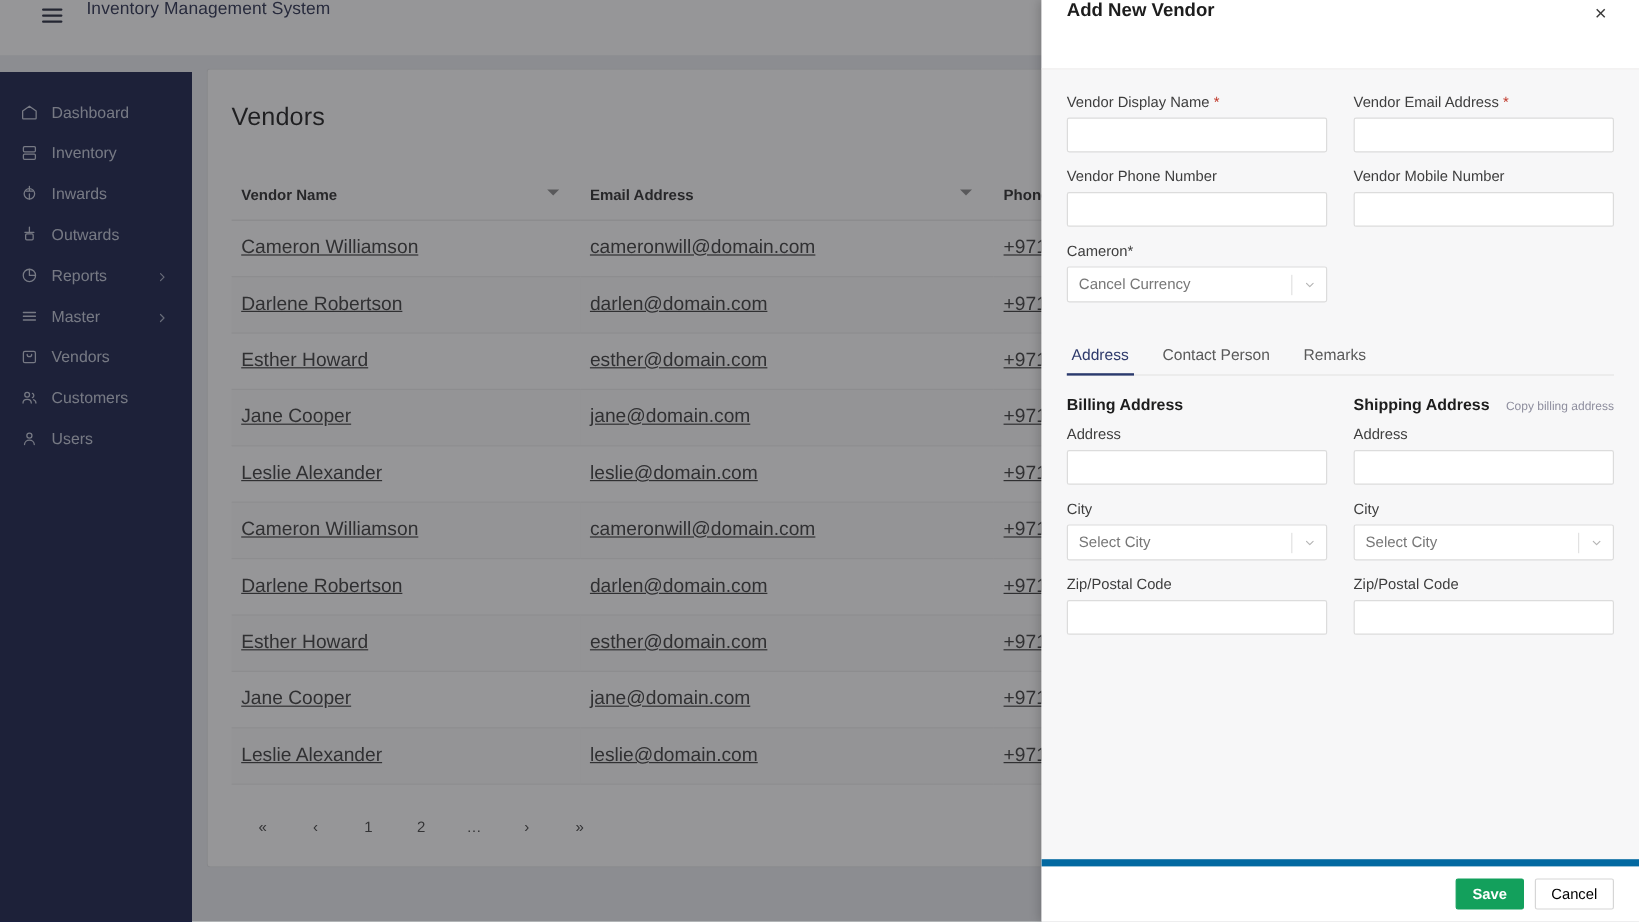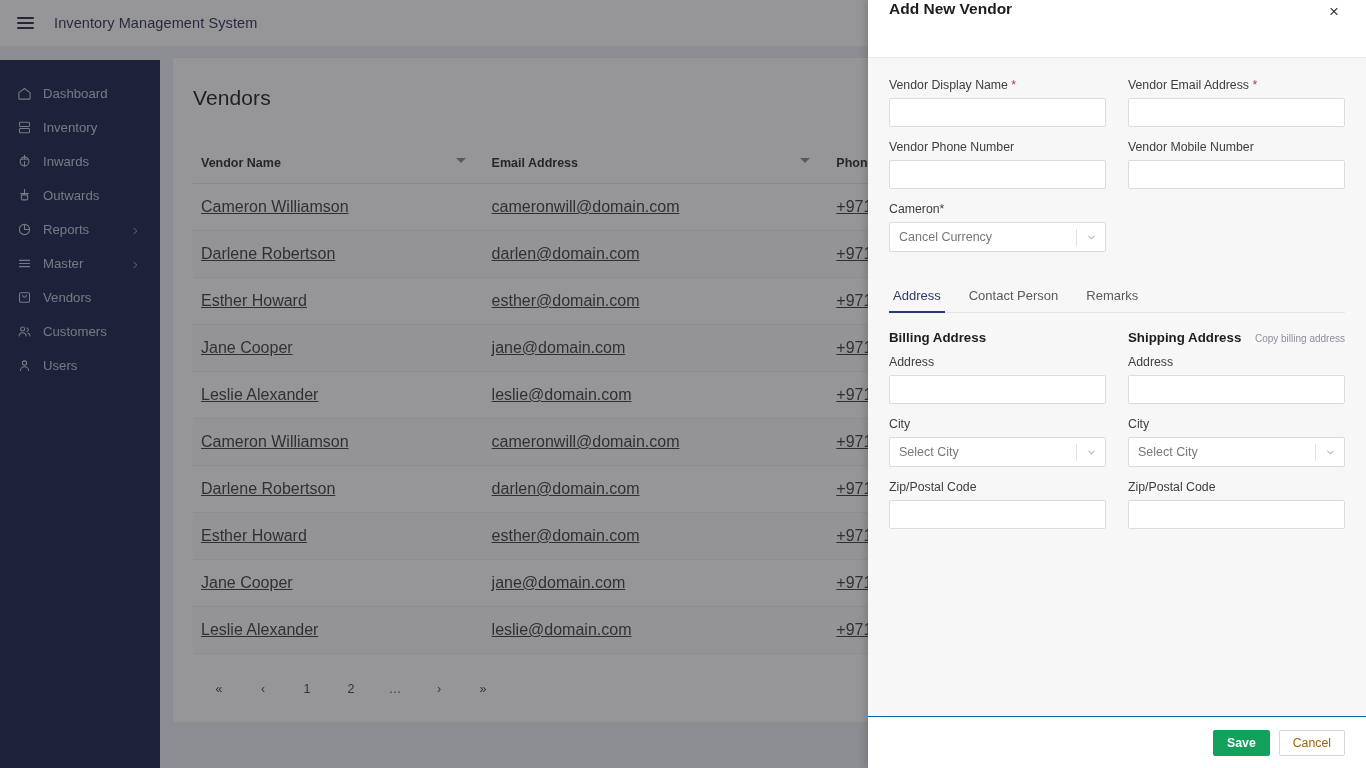--- a/index.html
+++ b/index.html
@@ -13,22 +13,22 @@
   
   #app-root {
     position: absolute; inset: 0;
     background: #eceef1;
   }
 
   
   #topbar {
     position: absolute; left: 0; top: 0; width: 1366px; height: 46px;
     background: #ffffff;
-    display: flex; align-items: center;
-    padding-left: 12px;
+    display: flex; align-items: flex-start;
+    padding-left: 30px;
     z-index: 2;
   }
   #hamburger {
     width: 26px; height: 26px;
     display: flex; flex-direction: column; justify-content: center;
     align-items: center; gap: 3px;
     cursor: pointer;
   }
   #hamburger span { display:block; width: 17px; height: 1.8px; background: #252a3d; border-radius: 1px; }
   .app-title {
@@ -230,36 +230,36 @@
     margin-top: 17px; margin-bottom: 10px;
   }
   .addr-title { font-size: 13.3px; font-weight: bold; color: #1d1d1d; }
   #copy-billing {
     font-size: 10px; color: #8e8e9e; cursor: pointer; white-space: nowrap;
   }
 
   #modal-footer {
     flex: 0 0 52px; height: 52px;
     background: #ffffff;
-    border-top: 1px solid #0369a1;
+    border-top: 6px solid #0369a1;
     display: flex; align-items: center; justify-content: flex-end;
     gap: 9px;
     padding-right: 21px;
   }
   .btn {
     height: 26px; min-width: 54px;
     border-radius: 2px;
     font-size: 12.3px;
     display: inline-flex; align-items: center; justify-content: center;
     cursor: pointer;
     padding: 0 13px;
     font-family: "Liberation Sans", sans-serif;
   }
   #btn-save { background: #13a05c; color: #fff; border: 1px solid #13a05c; font-weight: bold; }
-  #btn-cancel { background: #fff; color: #a16207; border: 1px solid #d6d6d6; }
+  #btn-cancel { background: #fff; color: #000000; border: 1px solid #d6d6d6; }
 </style>
 </head>
 <body>
 
 <div id="app-root">
 
   <div id="topbar">
     <div id="hamburger">
       <span></span>
         <span></span>

